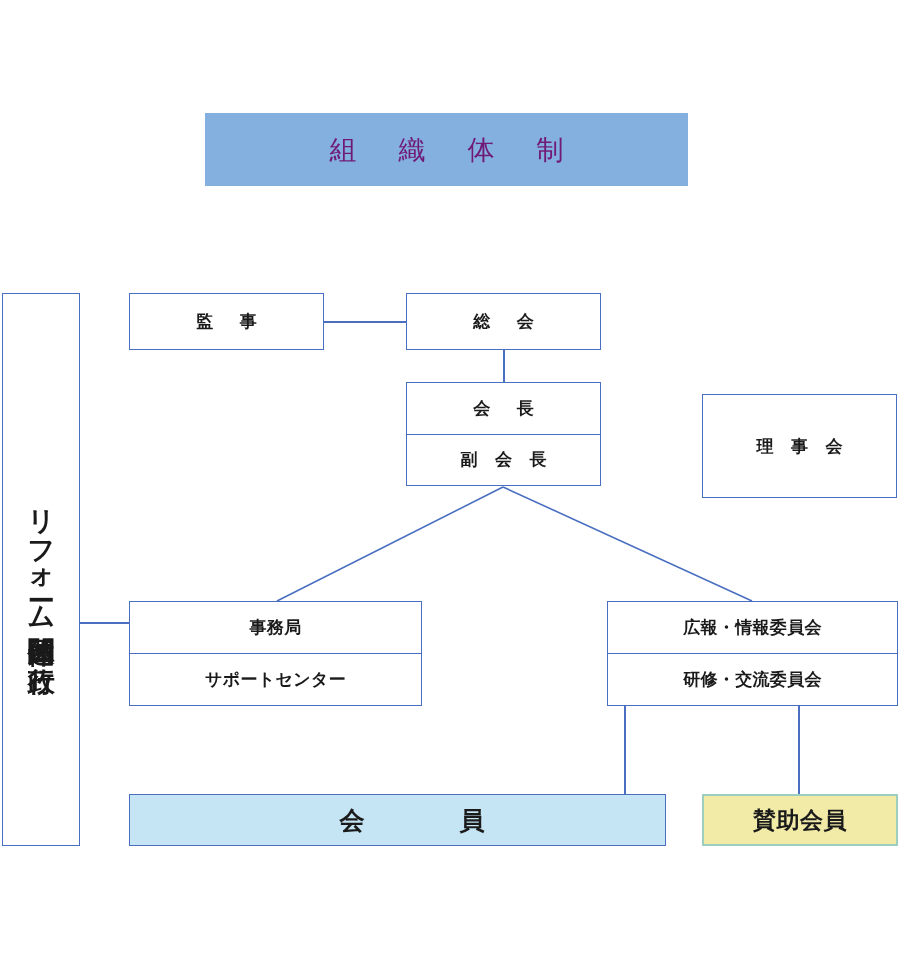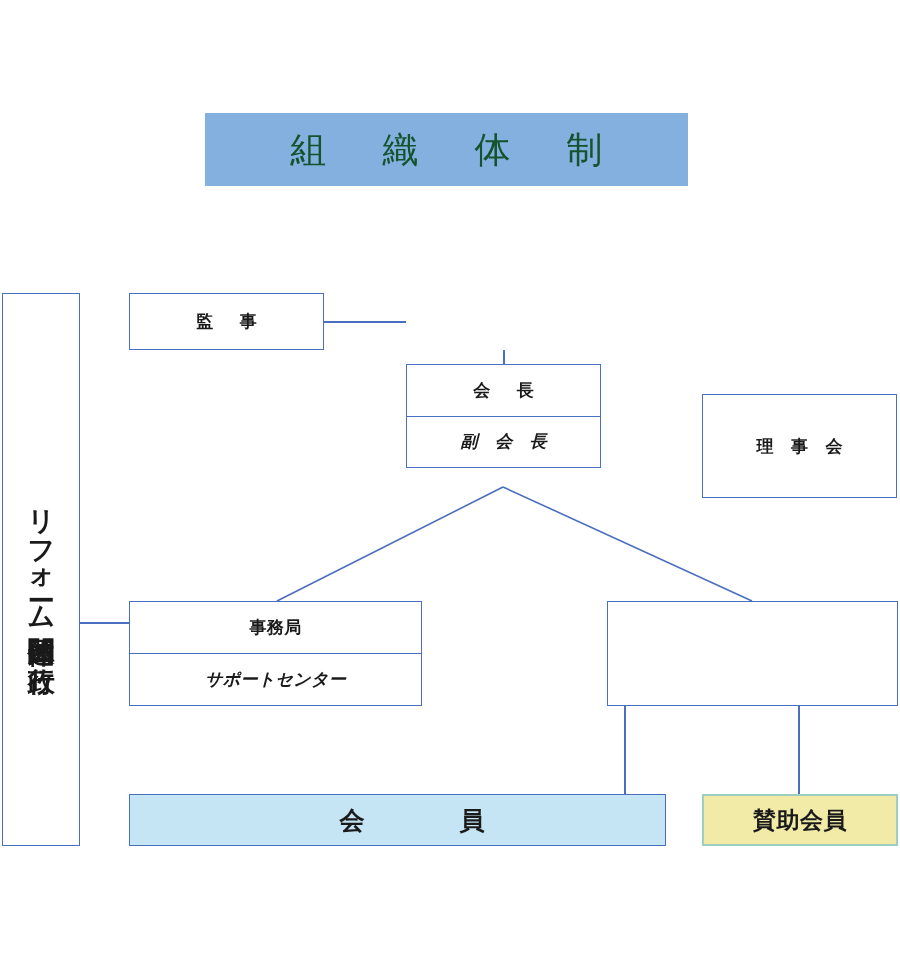--- a/index.html
+++ b/index.html
@@ -24,22 +24,22 @@
     left: 205px;
     top: 113px;
     width: 483px;
     height: 73px;
     background: #84b0e0;
     display: flex;
     align-items: center;
     justify-content: center;
   }
   .title-banner .title-text {
-    color: #14532d;
-    font-size: 36px;
+    color: #701a75;
+    font-size: 27px;
     font-weight: 400;
     letter-spacing: 0.62em;
     text-indent: 0.62em;
     line-height: 1;
     white-space: nowrap;
   }
 
   
   .box {
     position: absolute;
@@ -56,40 +56,39 @@
     align-items: center;
     justify-content: center;
     color: #1a1a1a;
     font-weight: 700;
     font-size: 17px;
     line-height: 1;
     white-space: nowrap;
   }
   .box .cell + .cell {
     border-top: 1.6px solid #4a6fc0;
-    font-style: italic;
   }
 
   
   .sp-wide {
     letter-spacing: 0.60em;
     text-indent: 0.60em;
   }
   .sp-mid {
     letter-spacing: 0.34em;
     text-indent: 0.34em;
   }
   .sp-none {
     letter-spacing: 0.02em;
   }
 
   
   #box-kanji        { left: 129px; top: 293px;  width: 195px; height: 57px; }
   #box-soukai       { left: 406px; top: 293px;  width: 195px; height: 57px; }
-  #box-president    { left: 406px; top: 364px;  width: 195px; height: 104px; }
+  #box-president    { left: 406px; top: 382px;  width: 195px; height: 104px; }
   #box-rijikai      { left: 702px; top: 394px;  width: 195px; height: 104px; }
   #box-jimukyoku    { left: 129px; top: 601px;  width: 293px; height: 105px; }
   #box-committee    { left: 607px; top: 601px;  width: 291px; height: 105px; }
 
   #box-sidebar {
     left: 2px;
     top: 293px;
     width: 78px;
     height: 553px;
     align-items: center;
@@ -173,36 +172,41 @@
   <div class="line line-v" style="left:798px; top:706px; height:89px;"></div>
 
   <div class="box" id="box-sidebar">
     <span class="vtext">リフォーム関連団体／行政</span>
   </div>
 
   <div class="box" id="box-kanji">
     <div class="cell sp-wide">監 事</div>
   </div>
 
+  <div class="box" id="box-soukai">
+    <div class="cell sp-wide">総 会</div>
+  </div>
 
   <div class="box" id="box-president">
     <div class="cell sp-wide">会 長</div>
     <div class="cell sp-mid">副 会 長</div>
   </div>
 
   <div class="box" id="box-rijikai">
     <div class="cell sp-mid">理 事 会</div>
   </div>
 
   <div class="box" id="box-jimukyoku">
     <div class="cell sp-none">事務局</div>
     <div class="cell sp-none">サポートセンター</div>
   </div>
 
   <div class="box" id="box-committee">
+    <div class="cell sp-none">広報・情報委員会</div>
+    <div class="cell sp-none">研修・交流委員会</div>
   </div>
 
   <div class="box" id="box-member">
     <div class="cell sp-wide">会　　員</div>
   </div>
 
   <div class="box" id="box-supporting">
     <div class="cell sp-none">賛助会員</div>
   </div>
 

